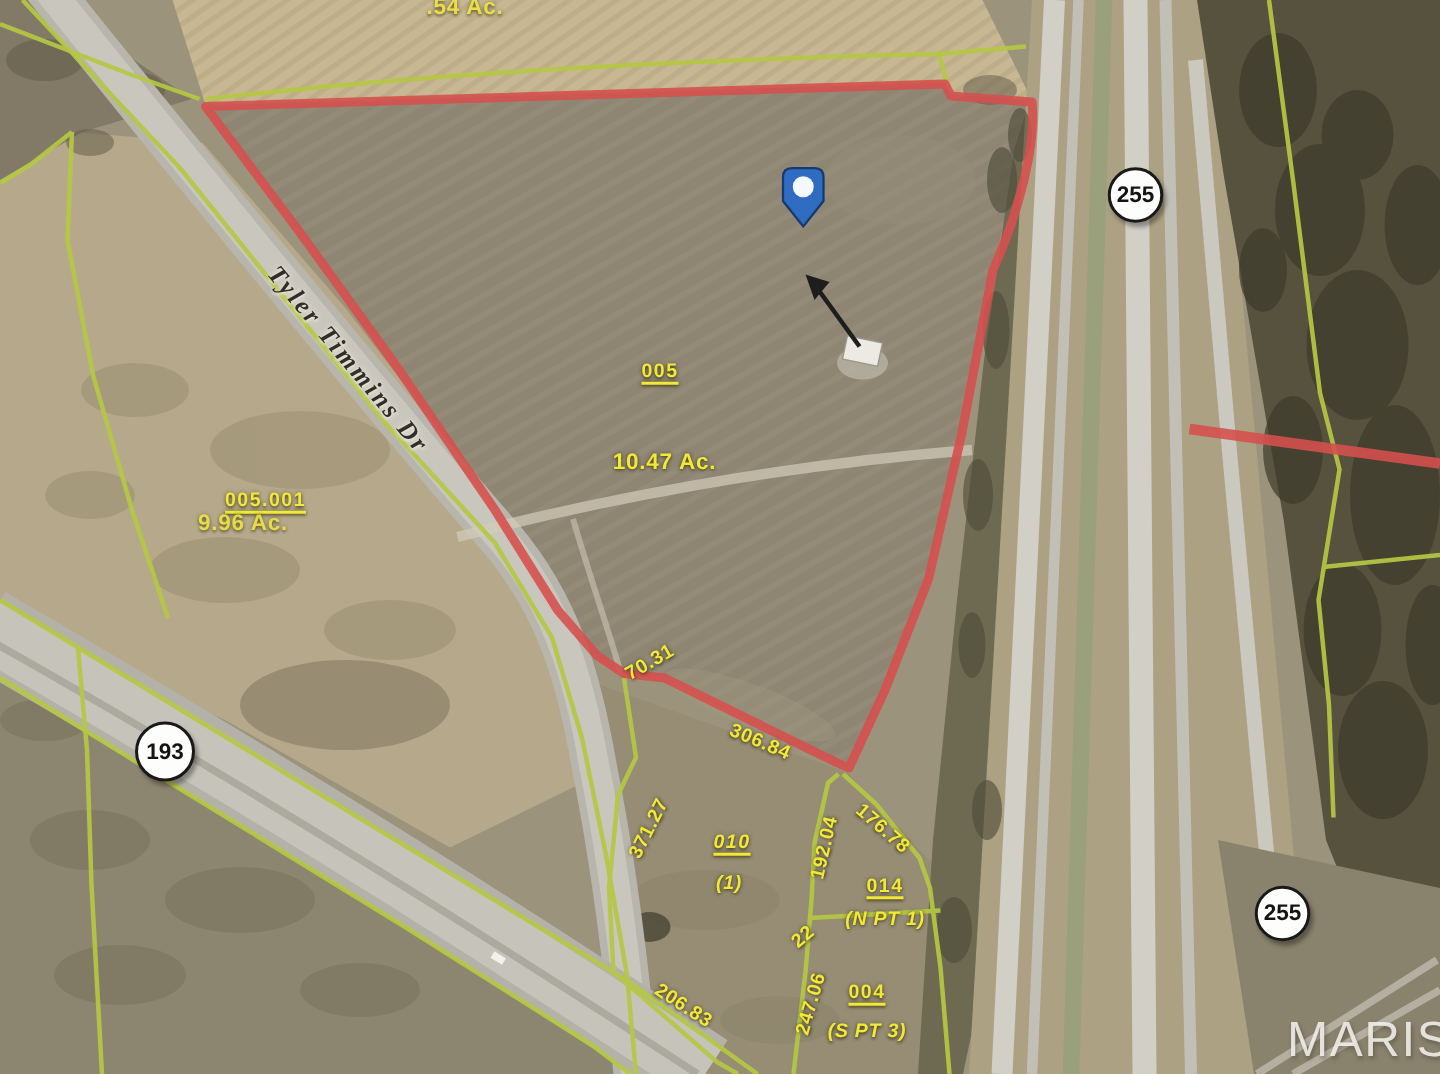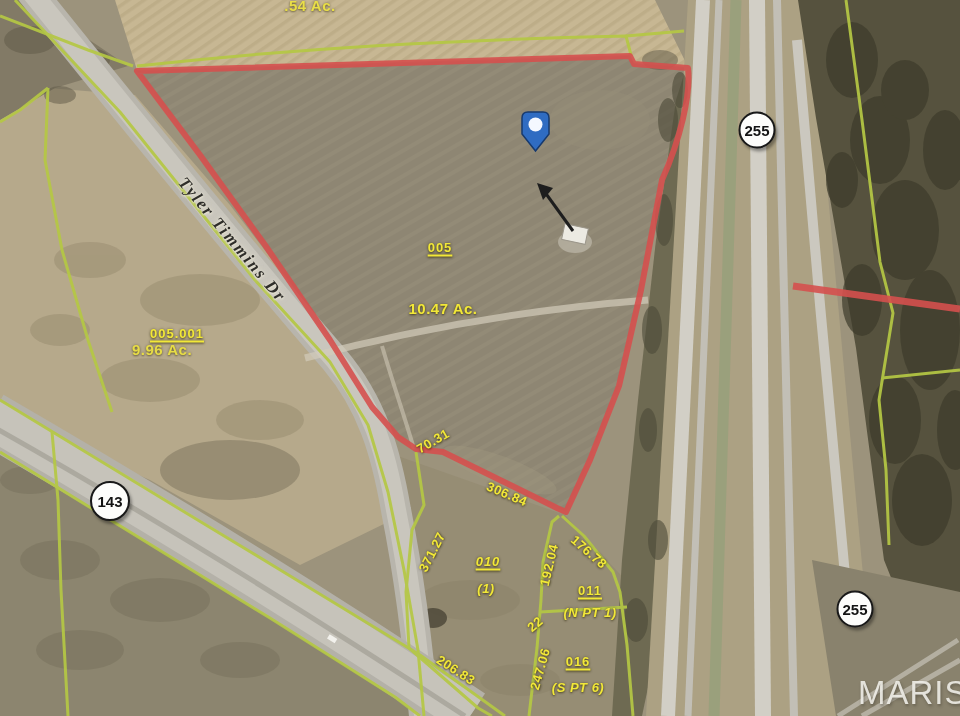--- a/index.html
+++ b/index.html
@@ -206,25 +206,25 @@
   <div class="lbl lbl-dim" style="left:432px;top:552px;transform:translate(-50%,-50%) rotate(-63deg);">371.27</div>
   <div class="lbl lbl-dim" style="left:549px;top:565px;transform:translate(-50%,-50%) rotate(-77deg);">192.04</div>
   <div class="lbl lbl-dim" style="left:589px;top:552px;transform:translate(-50%,-50%) rotate(41deg);">176.78</div>
   <div class="lbl lbl-dim" style="left:535px;top:624px;transform:translate(-50%,-50%) rotate(-40deg);">22</div>
   <div class="lbl lbl-dim" style="left:540px;top:669px;transform:translate(-50%,-50%) rotate(-74deg);">247.06</div>
   <div class="lbl lbl-dim" style="left:456px;top:670px;transform:translate(-50%,-50%) rotate(33deg);">206.83</div>
 
   <div class="lbl lbl-parcel" style="left:488px;top:561px;transform:translate(-50%,-50%);font-style:italic;">010</div>
   <div class="lbl lbl-note" style="left:486px;top:588px;transform:translate(-50%,-50%);">(1)</div>
 
-  <div class="lbl lbl-parcel" style="left:590px;top:590px;transform:translate(-50%,-50%);">011</div>
+  <div class="lbl lbl-parcel" style="left:590px;top:590px;transform:translate(-50%,-50%);">014</div>
   <div class="lbl lbl-note" style="left:590px;top:612px;transform:translate(-50%,-50%);">(N PT 1)</div>
 
-  <div class="lbl lbl-parcel" style="left:578px;top:661px;transform:translate(-50%,-50%);">016</div>
-  <div class="lbl lbl-note" style="left:578px;top:687px;transform:translate(-50%,-50%);">(S PT 6)</div>
-
-  <div class="shield" style="left:110px;top:501px;width:36px;height:36px;">143</div>
+  <div class="lbl lbl-parcel" style="left:578px;top:661px;transform:translate(-50%,-50%);">004</div>
+  <div class="lbl lbl-note" style="left:578px;top:687px;transform:translate(-50%,-50%);">(S PT 3)</div>
+
+  <div class="shield" style="left:110px;top:501px;width:36px;height:36px;">193</div>
   <div class="shield" style="left:757px;top:130px;width:33px;height:33px;">255</div>
   <div class="shield" style="left:855px;top:609px;width:33px;height:33px;">255</div>
 
   <div class="watermark" style="left:858px;top:674px;">MARIS</div>
 
 </div>
 
 </body></html>

